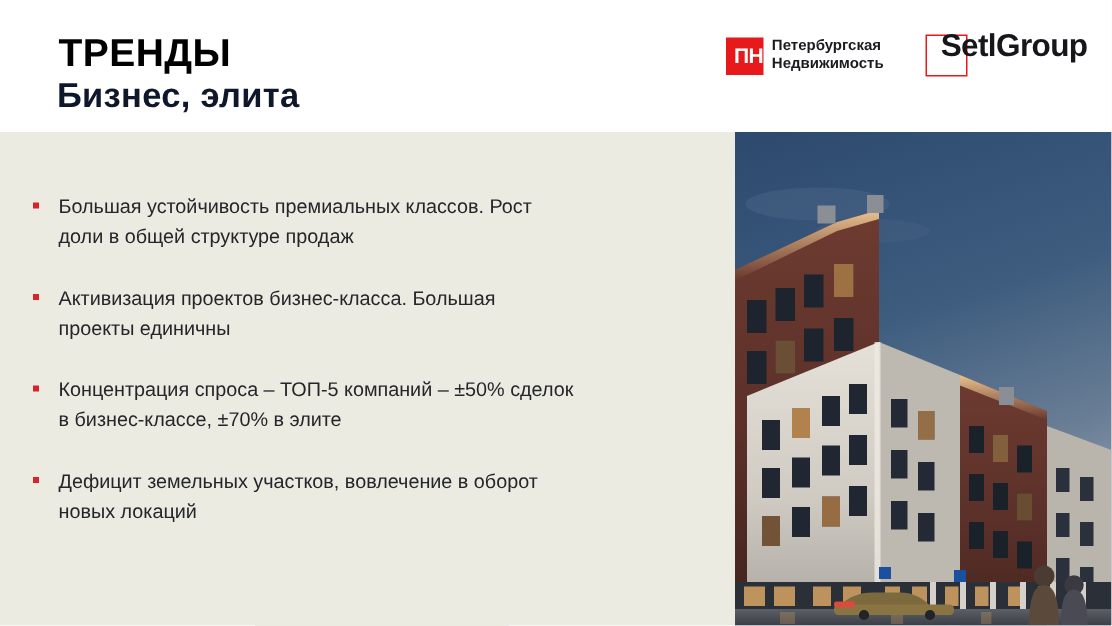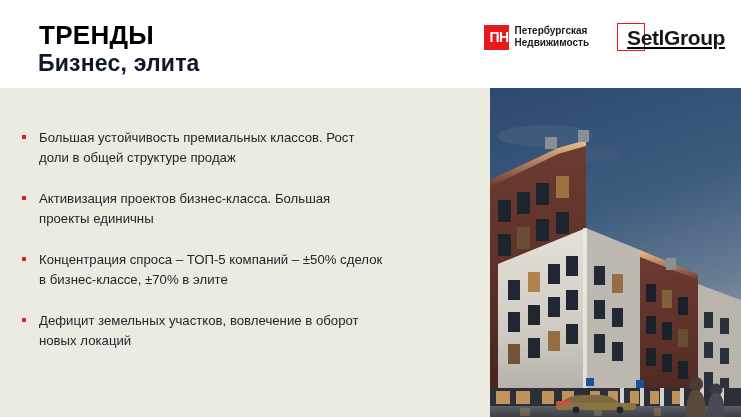--- a/index.html
+++ b/index.html
@@ -79,24 +79,23 @@
   .pn-text {
     font-size: 10px;
     font-weight: bold;
     color: #1b1b20;
     line-height: 1.25;
     white-space: pre-line;
   }
   .logo-setl {
     position: relative;
     display: flex;
-    align-items: center;
+    align-items: flex-start;
     height: 34px;
     padding-left: 6px;
-    text-decoration: underline;
   }
   .setl-square {
     position: absolute;
     left: 0; top: 3px;
     width: 28px; height: 28px;
     border: 1.6px solid #e8191b;
     box-sizing: border-box;
   }
   .setl-text {
     position: relative;

